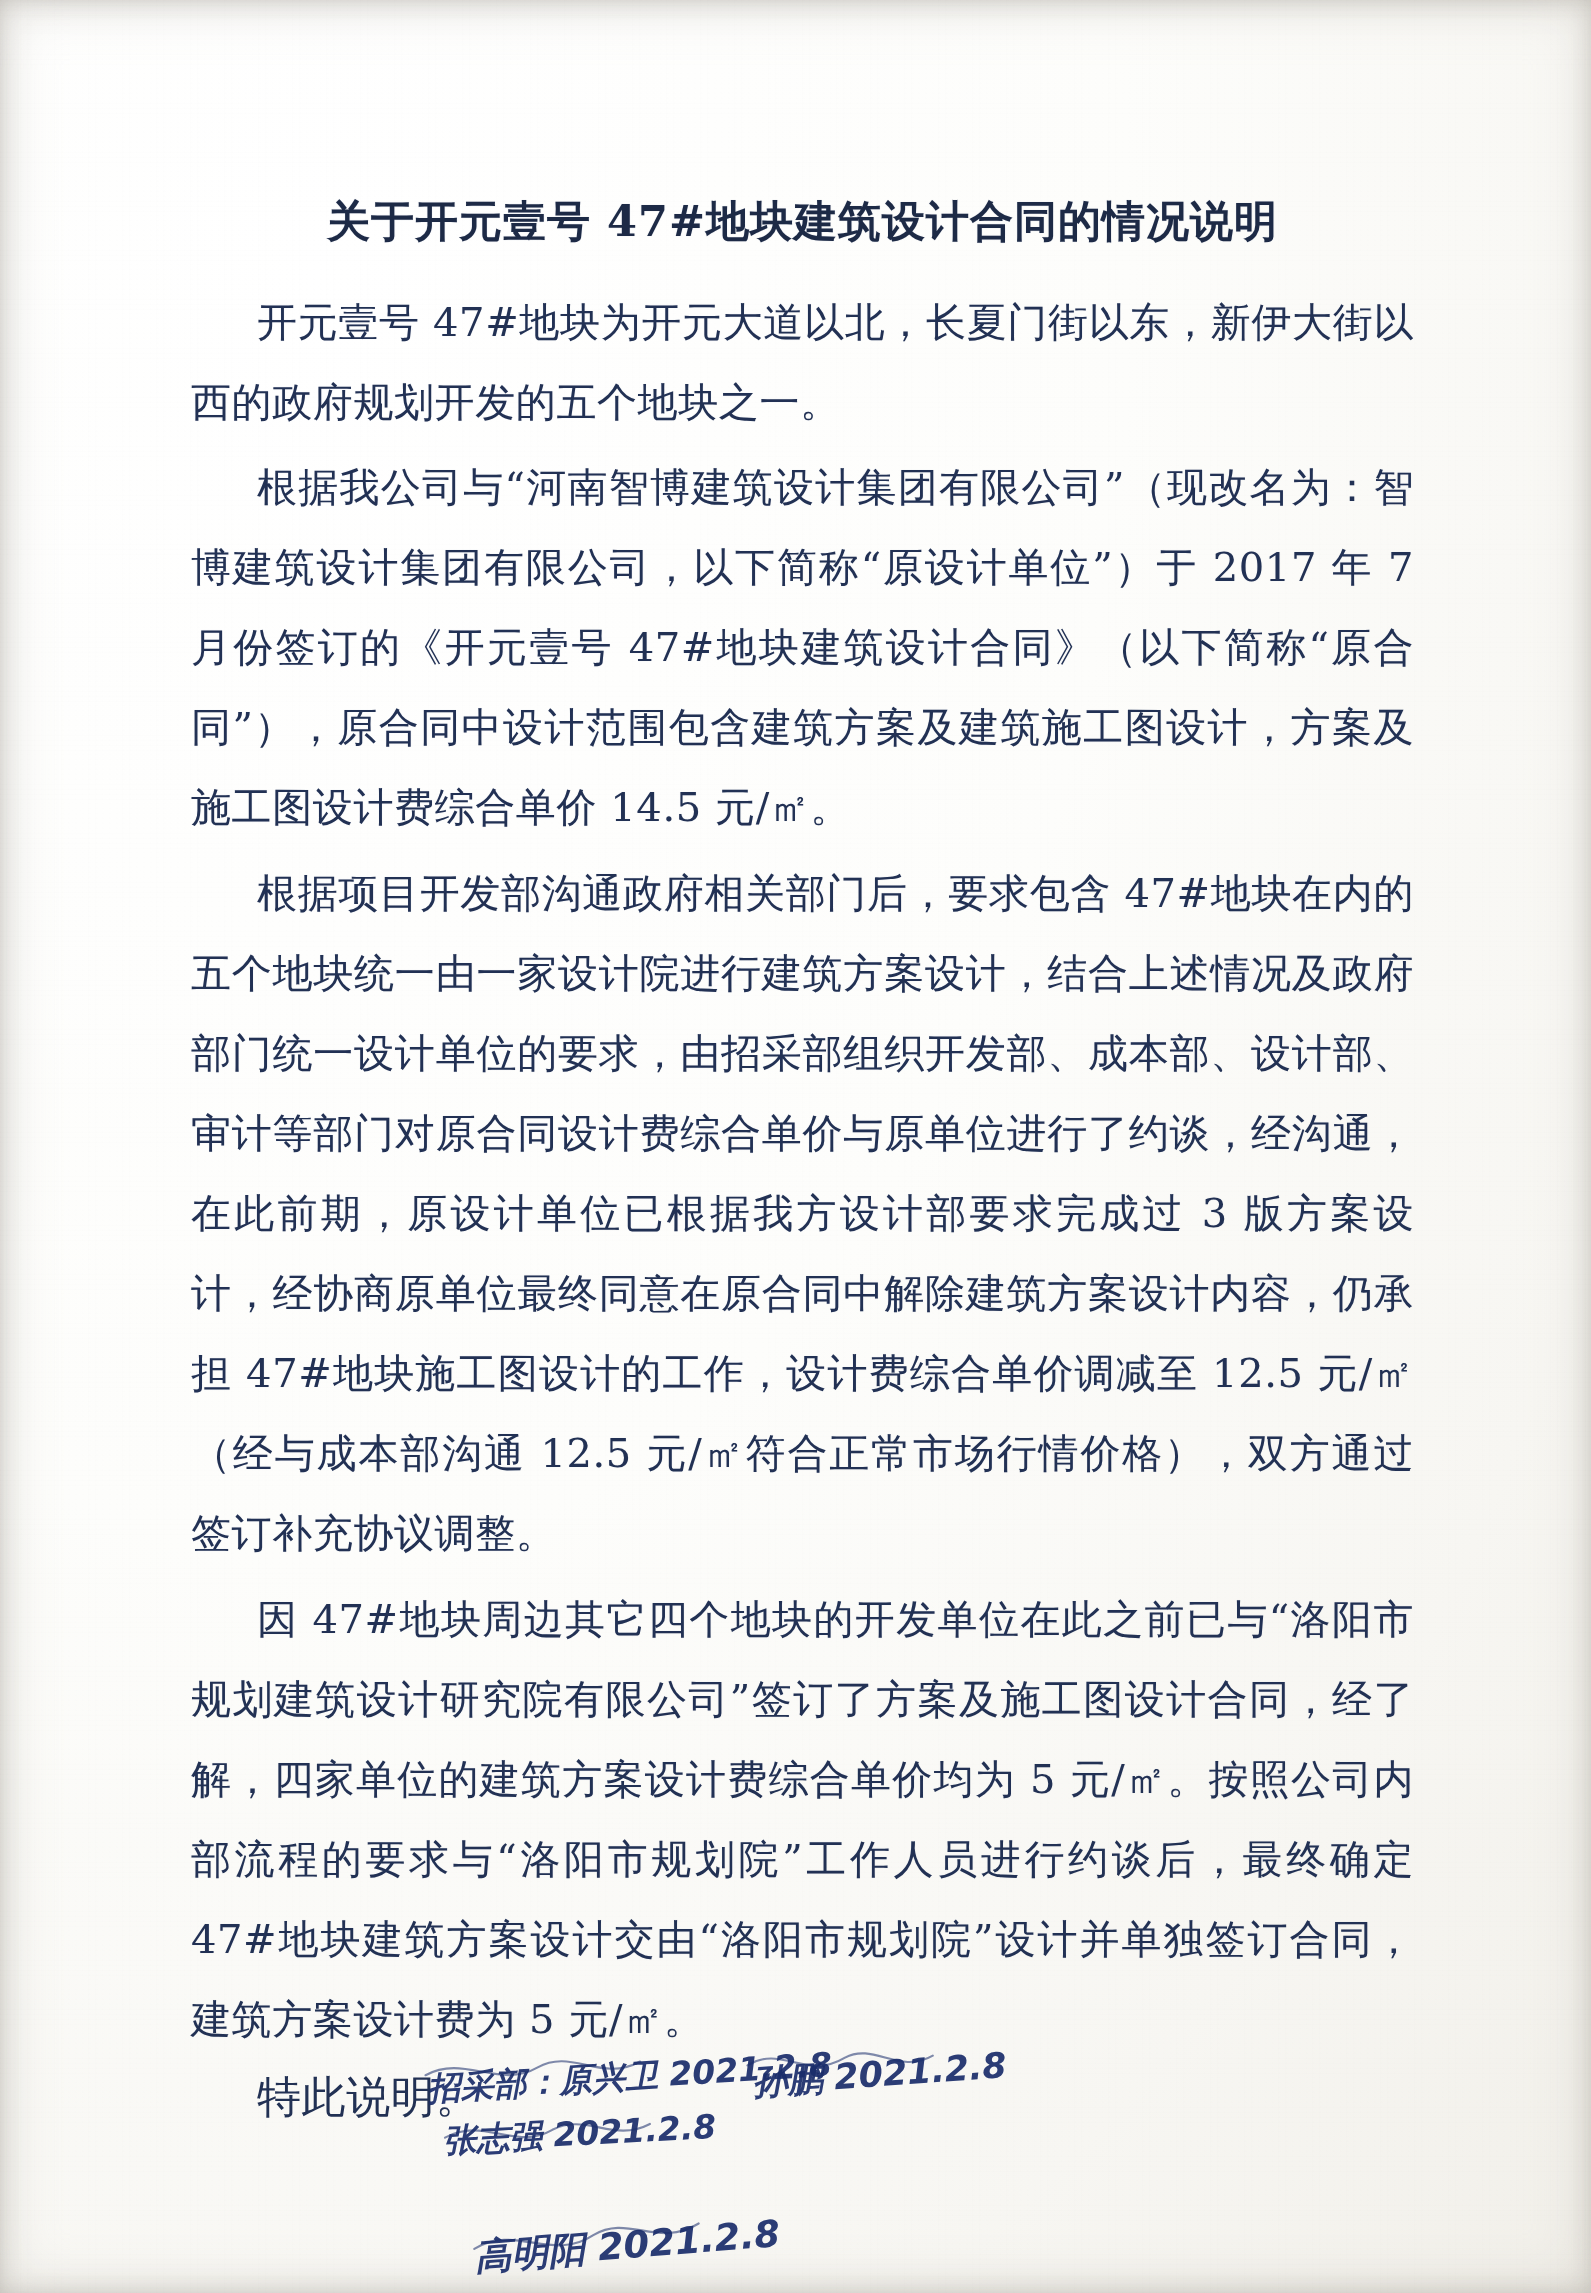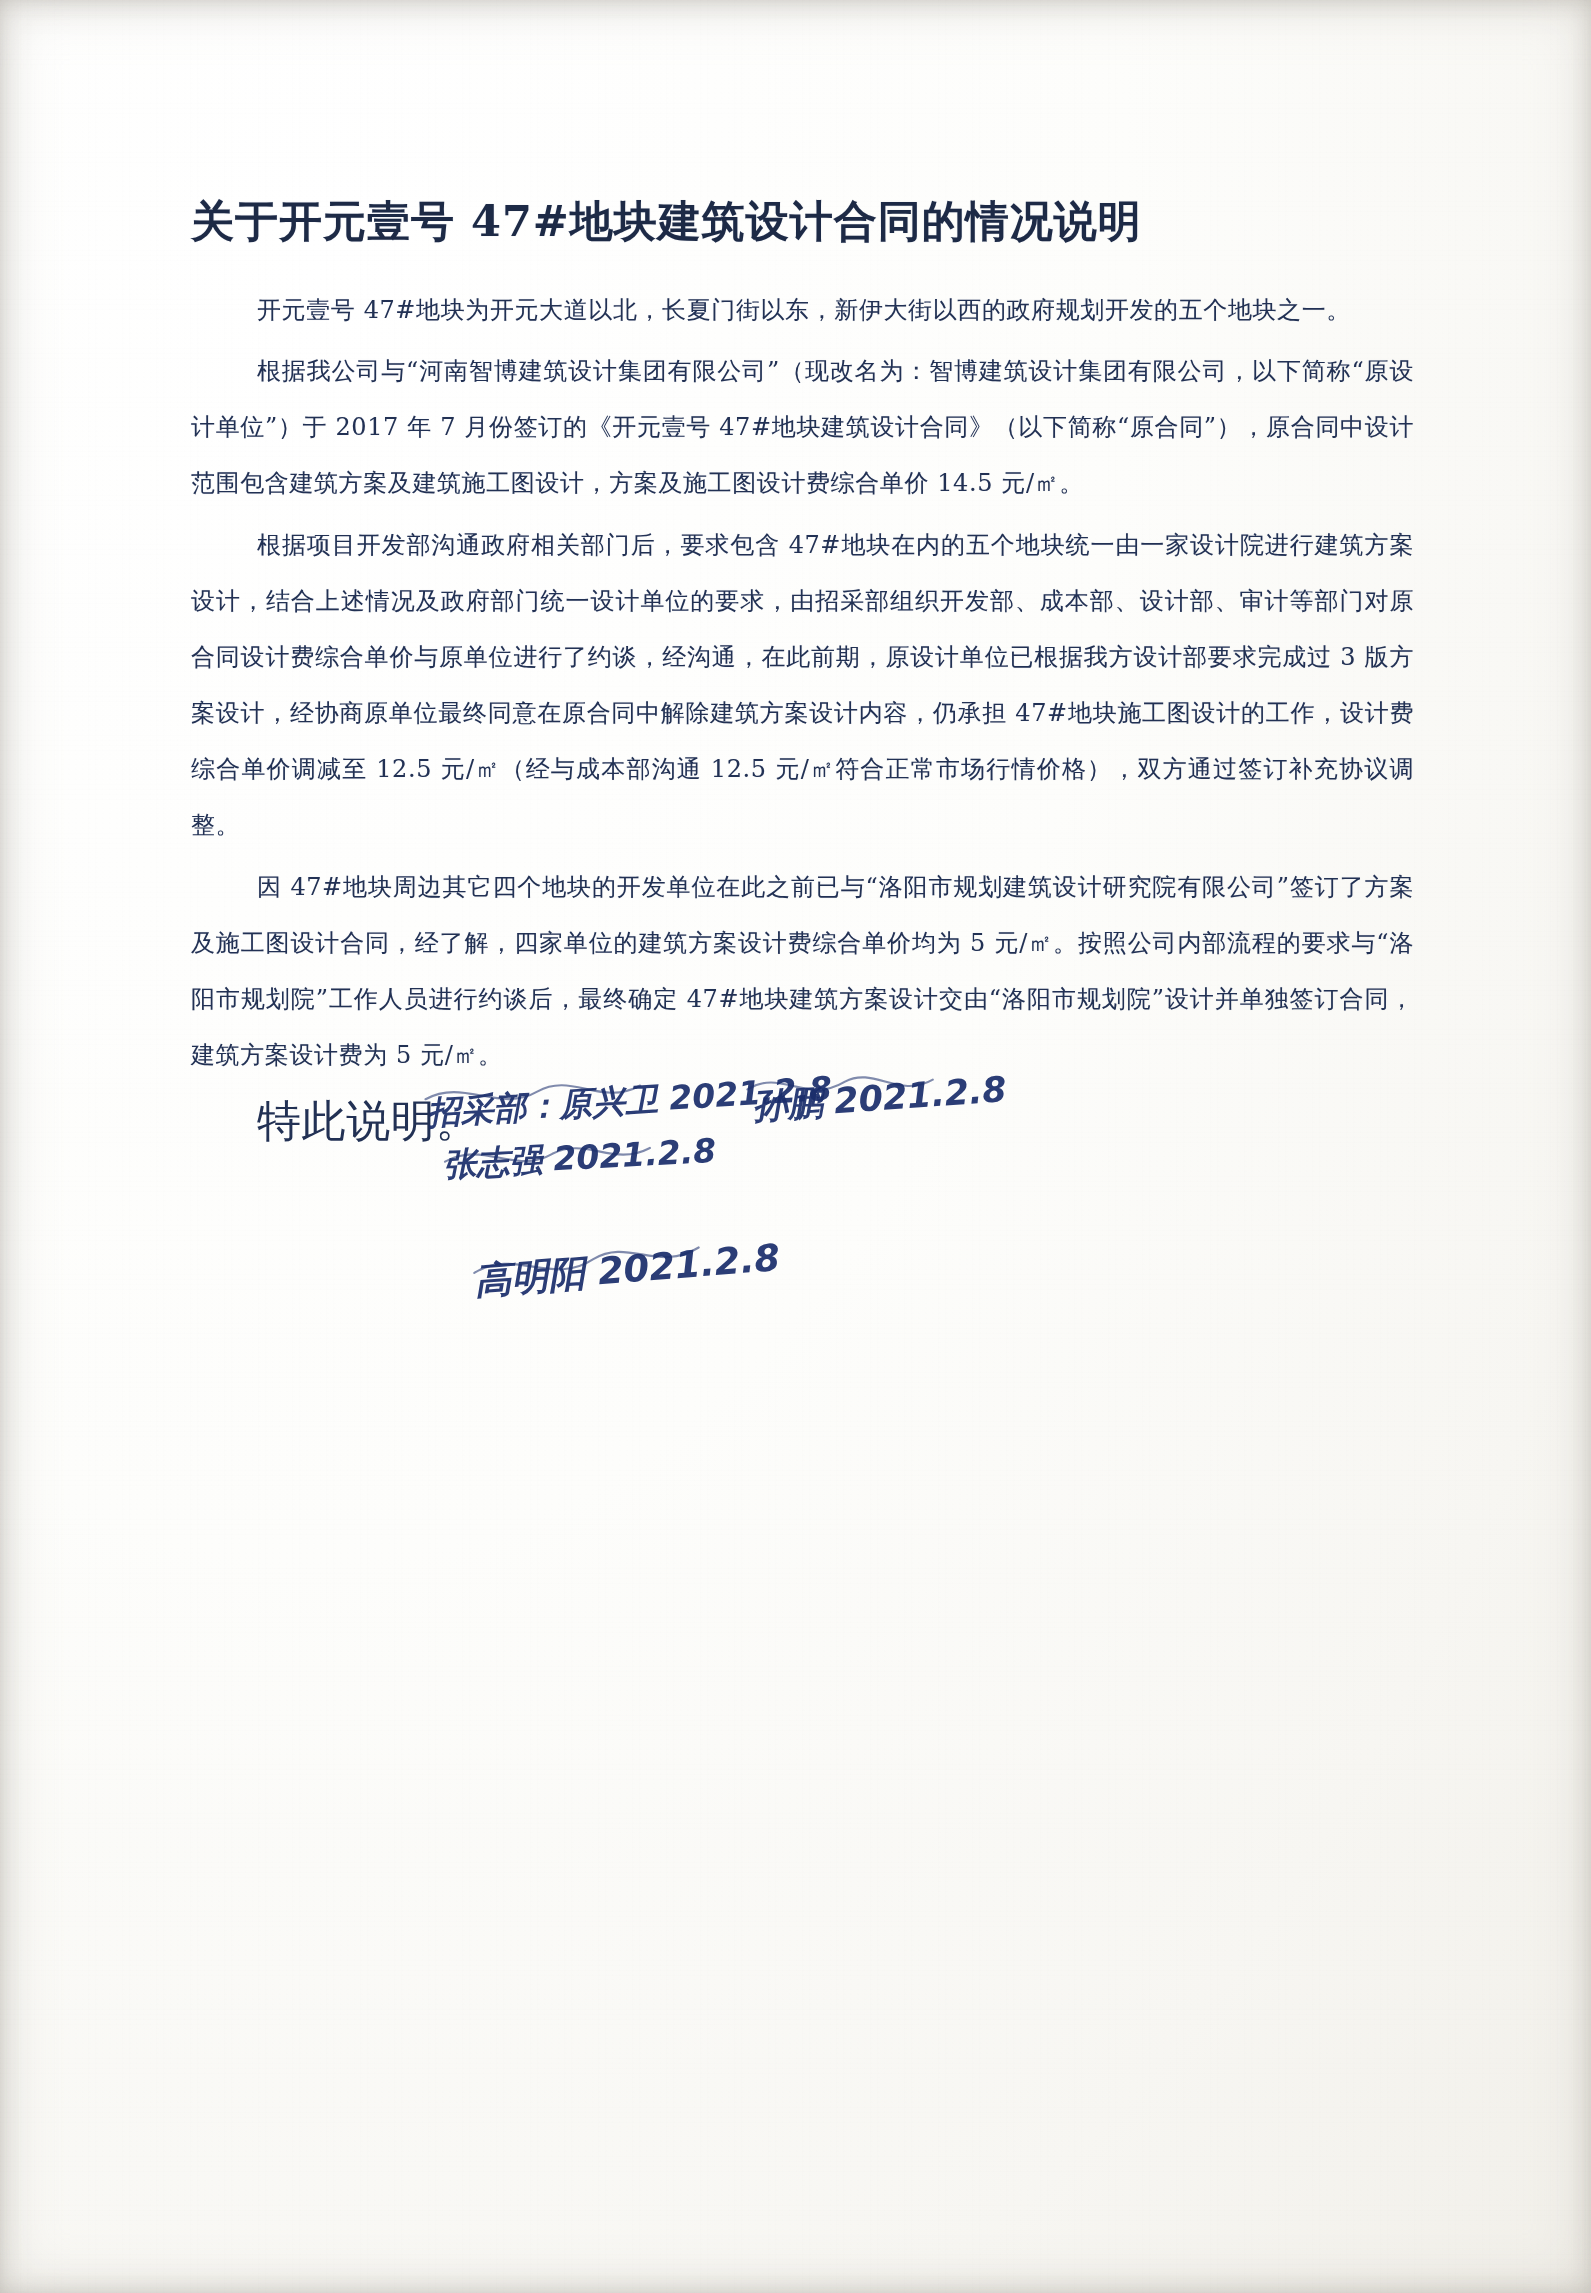--- a/index.html
+++ b/index.html
@@ -48,32 +48,33 @@
   }
 
   #doc-body {
     position: absolute;
     left: 191px;
     top: 166px;
     width: 1223px;
   }
 
   #doc-title {
+    text-align: center;
     font-size: 43px;
     line-height: 1.25;
     letter-spacing: 1px;
     color: #1d2a46;
     font-family: "DejaVu Serif", "Liberation Serif", serif;
     margin-bottom: 33px;
     text-shadow: 0 0 1px rgba(40,60,110,0.25);
   }
 
   .para {
-    font-size: 24px;
-    line-height: 56px;
+    font-size: 40px;
+    line-height: 80px;
     color: #223154;
     text-align: justify;
     text-justify: inter-ideograph;
     text-indent: 66px;
     margin: 0 0 5.9px 0;
     letter-spacing: 0.6px;
     text-shadow: 0 0 1px rgba(40,60,110,0.18);
   }
 
   #closing-row {

